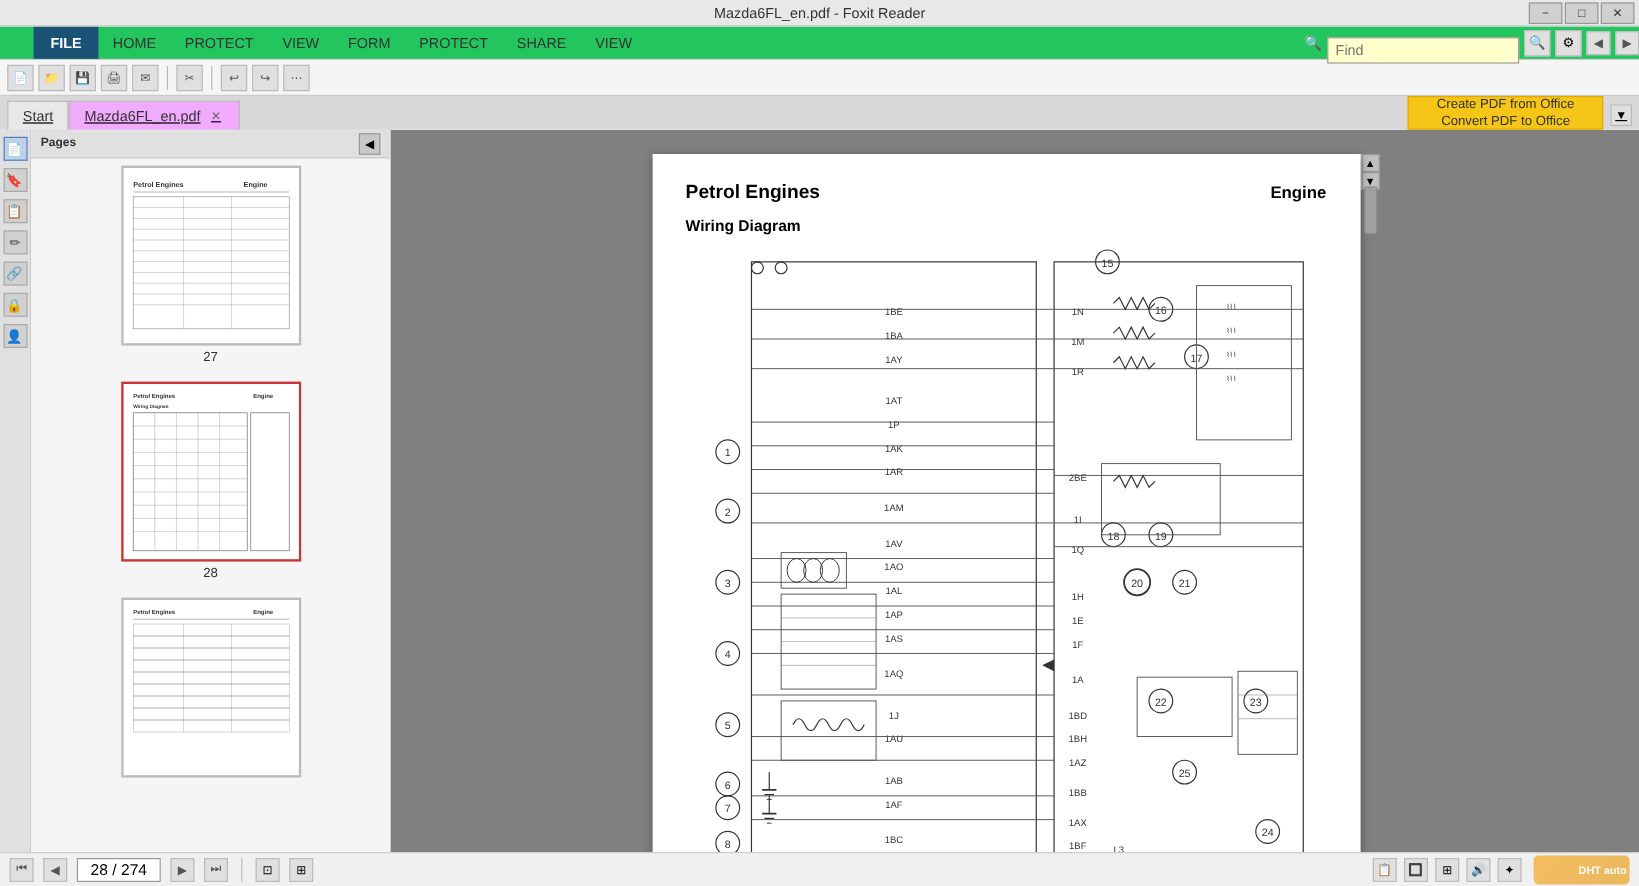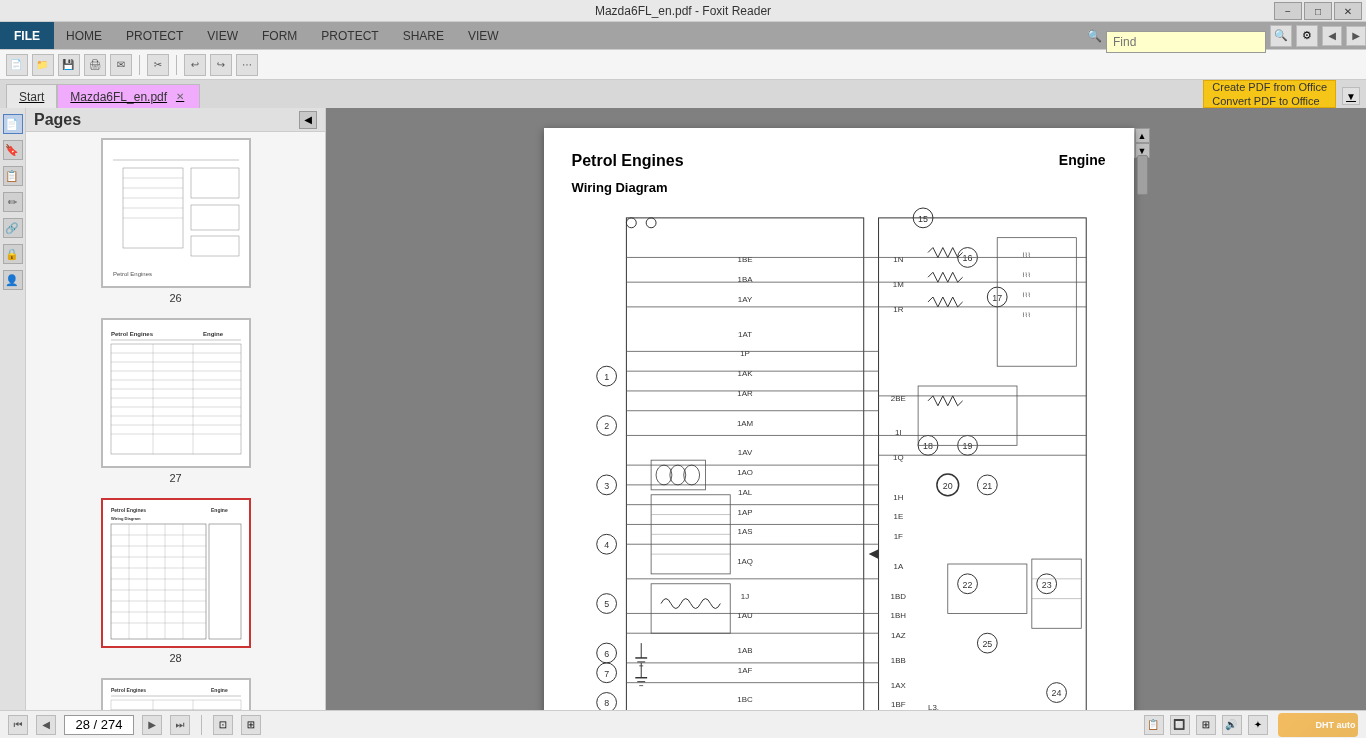--- a/index.html
+++ b/index.html
@@ -17,23 +17,24 @@
       display: flex; align-items: center; gap: 2px;
     }
     .win-btn {
       width: 28px; height: 18px; background: #d0d0d0; border: 1px solid #999;
       display: flex; align-items: center; justify-content: center;
       font-size: 10px; cursor: pointer;
     }
 
     
     #menubar {
-      width: 100%; height: 28px; background: #a3a3a3;
+      width: 100%; height: 28px; background: #22c55e;
       display: flex; align-items: stretch;
       border-bottom: 1px solid #ccc;
+      padding-left: 28px;
     }
     #file-btn {
       background: #1a5276; color: white; padding: 0 14px;
       display: flex; align-items: center; font-weight: bold; font-size: 12px;
       cursor: pointer;
     }
     .menu-item {
       padding: 0 12px; display: flex; align-items: center;
       font-size: 12px; color: #333; cursor: pointer;
     }
@@ -89,41 +90,42 @@
     .tab-dropdown {
       margin-left: auto; margin-bottom: 3px;
       width: 18px; height: 18px; background: #e0e0e0; border: 1px solid #bbb;
       display: flex; align-items: center; justify-content: center;
       font-size: 10px; cursor: pointer;
     }
     
     .promo-banner {
       position: absolute; right: 30px; top: 0;
       background: #f5c518; border: 1px solid #e0a800;
-      padding: 2px 8px; font-size: 11px; color: #333;
+      padding: 2px 23px; font-size: 11px; color: #333;
       height: 28px; display: flex; align-items: center;
       line-height: 1.3;
+      text-align: center;
     }
 
     
     #main {
       display: flex; width: 100%; height: calc(738px - 22px - 28px - 30px - 28px - 28px);
     }
 
     
     #sidebar {
       width: 300px; min-width: 300px; background: #f5f5f5;
       border-right: 1px solid #ccc; display: flex; flex-direction: column;
     }
     #sidebar-header {
       height: 24px; background: #e0e0e0; border-bottom: 1px solid #ccc;
       display: flex; align-items: center; justify-content: space-between;
       padding: 0 8px;
     }
-    #sidebar-header span { font-size: 16px; font-weight: bold; color: #333; }
+    #sidebar-header span { font-size: 10px; font-weight: bold; color: #333; }
     #sidebar-collapse {
       width: 18px; height: 18px; background: #c8c8c8; border: 1px solid #999;
       display: flex; align-items: center; justify-content: center;
       font-size: 10px; cursor: pointer;
     }
 
     
     #pages-panel {
       flex: 1; overflow-y: auto; padding: 6px;
       display: flex; flex-direction: column; align-items: center; gap: 14px;
@@ -297,40 +299,20 @@
     <div class="lt-icon">👤</div>
   </div>
 
   <div id="sidebar">
     <div id="sidebar-header">
       <span>Pages</span>
       <div id="sidebar-collapse">◀</div>
     </div>
     <div id="pages-panel">
 
-      <div class="page-thumb">
-        <div class="thumb-img">
-          <svg width="146" height="146" viewBox="0 0 146 146" xmlns="http://www.w3.org/2000/svg">
-            <rect width="146" height="146" fill="white"></rect>
-
-            <line x1="10" y1="20" x2="136" y2="20" stroke="#888" stroke-width="0.5"></line>
-            <rect x="20" y="28" width="60" height="80" fill="none" stroke="#888" stroke-width="0.5"></rect>
-            <line x1="20" y1="38" x2="80" y2="38" stroke="#888" stroke-width="0.3"></line>
-            <line x1="20" y1="48" x2="80" y2="48" stroke="#888" stroke-width="0.3"></line>
-            <line x1="20" y1="58" x2="80" y2="58" stroke="#888" stroke-width="0.3"></line>
-            <line x1="20" y1="68" x2="80" y2="68" stroke="#888" stroke-width="0.3"></line>
-            <line x1="20" y1="78" x2="80" y2="78" stroke="#888" stroke-width="0.3"></line>
-            <rect x="88" y="28" width="48" height="30" fill="none" stroke="#888" stroke-width="0.5"></rect>
-            <rect x="88" y="65" width="48" height="25" fill="none" stroke="#888" stroke-width="0.5"></rect>
-            <rect x="88" y="96" width="48" height="20" fill="none" stroke="#888" stroke-width="0.5"></rect>
-            <text x="10" y="136" font-size="6" fill="#555">Petrol Engines</text>
-          </svg>
-        </div>
-        <div class="thumb-num">26</div>
-      </div>
 
       <div class="page-thumb">
         <div class="thumb-img">
           <svg width="146" height="146" viewBox="0 0 146 146" xmlns="http://www.w3.org/2000/svg">
             <rect width="146" height="146" fill="white"></rect>
             <text x="8" y="16" font-size="6" font-weight="bold" fill="#333">Petrol Engines</text>
             <text x="100" y="16" font-size="6" font-weight="bold" fill="#333">Engine</text>
             <line x1="8" y1="20" x2="138" y2="20" stroke="#888" stroke-width="0.5"></line>
 
             <rect x="8" y="24" width="130" height="110" fill="none" stroke="#888" stroke-width="0.5"></rect>

